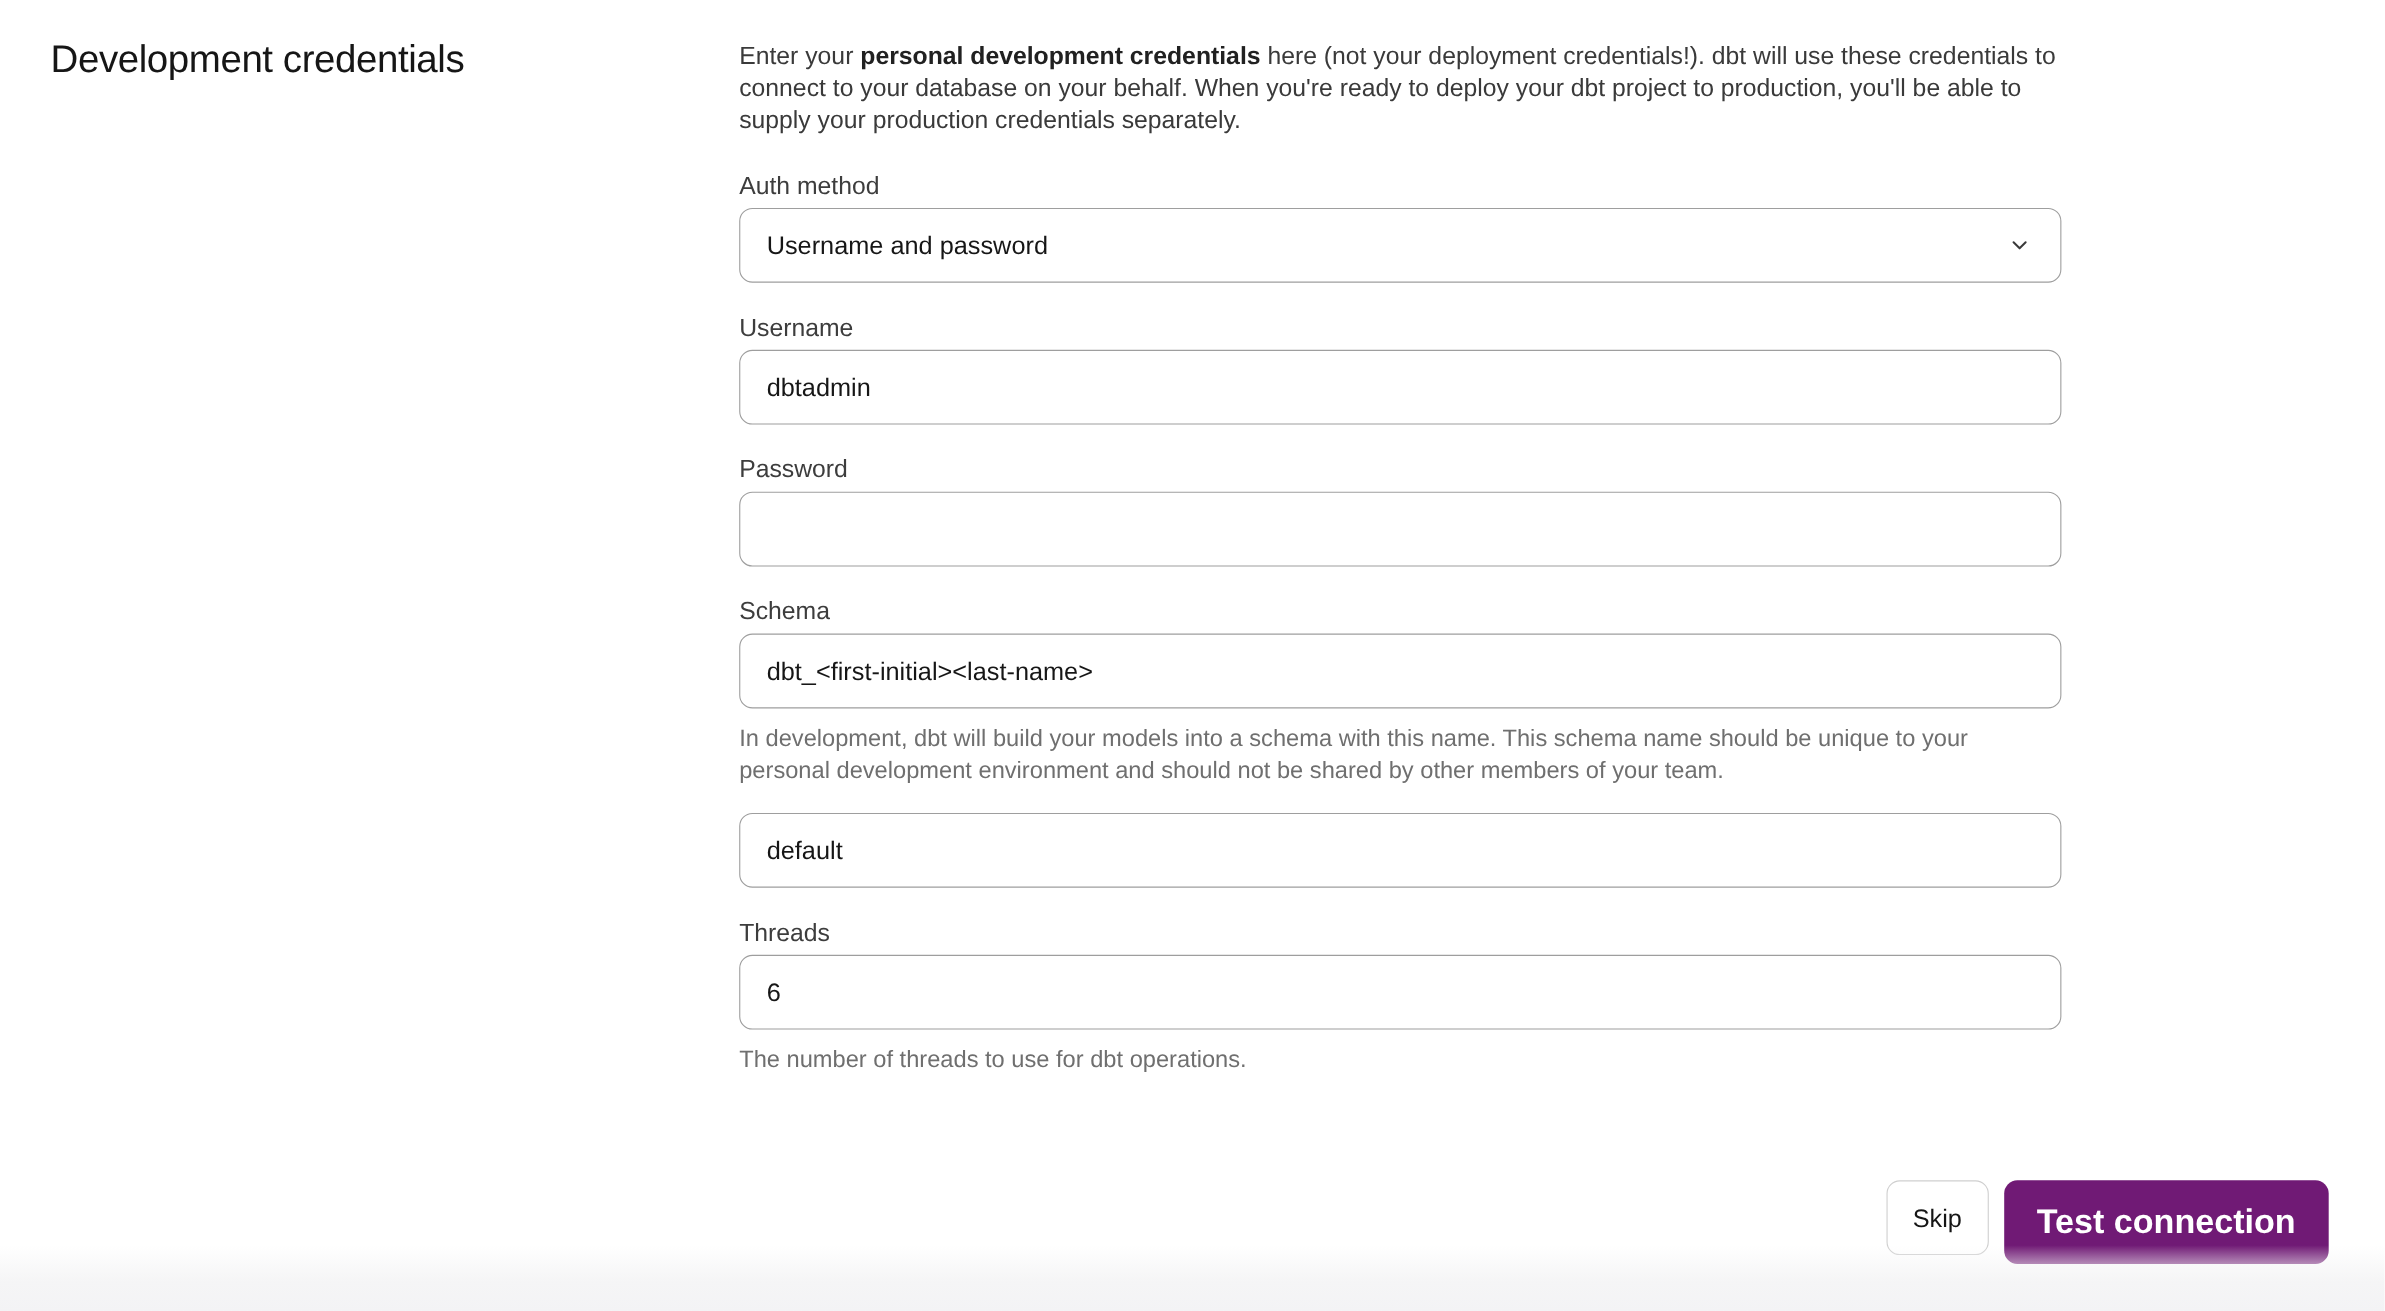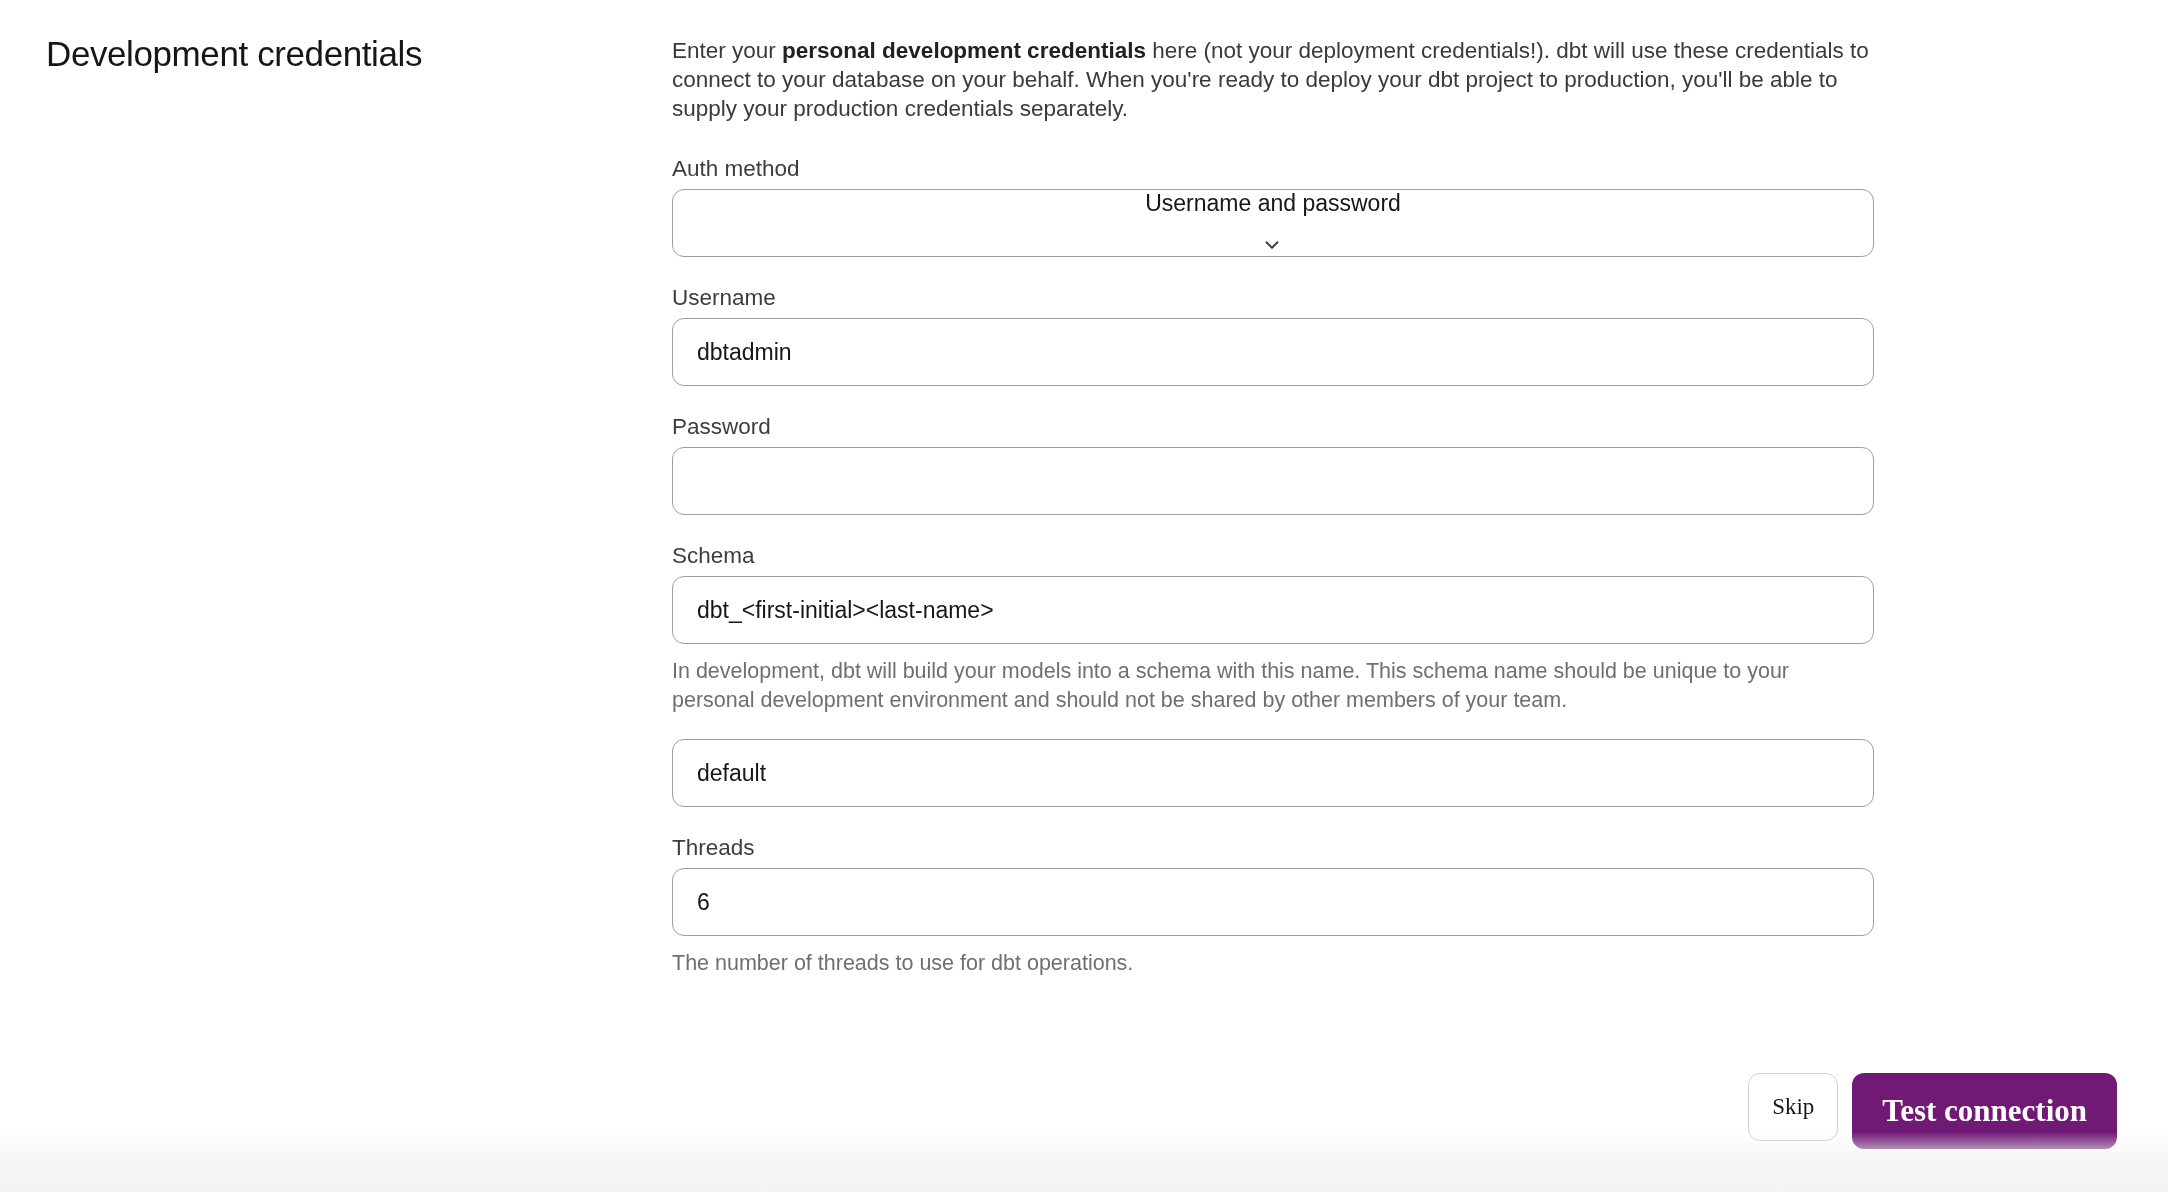--- a/index.html
+++ b/index.html
@@ -65,39 +65,38 @@
     font-family: "Liberation Sans", sans-serif;
     font-size: 23px;
     color: #161616;
     outline: none;
   }
   .select-box {
     display: flex;
     align-items: center;
     justify-content: space-between;
     cursor: pointer;
-    flex-direction: column;
   }
   .chevron { flex: 0 0 auto; margin-right: 2px; }
   .help-text {
     margin: 13px 0 0 0;
     font-size: 21.5px;
     line-height: 29px;
     color: #6f6f6f;
   }
   .footer {
     position: absolute;
     top: 1073px;
     right: 51px;
     display: flex;
     align-items: flex-start;
     gap: 14px;
   }
   .btn {
-    font-family: Liberation Serif, serif;
+    font-family: Liberation Sans, sans-serif;
     border-radius: 12px;
     cursor: pointer;
     white-space: nowrap;
   }
   .btn-secondary {
     height: 68px;
     padding: 0 23px;
     background: #ffffff;
     border: 1.5px solid #cfcfcf;
     font-size: 23px;

